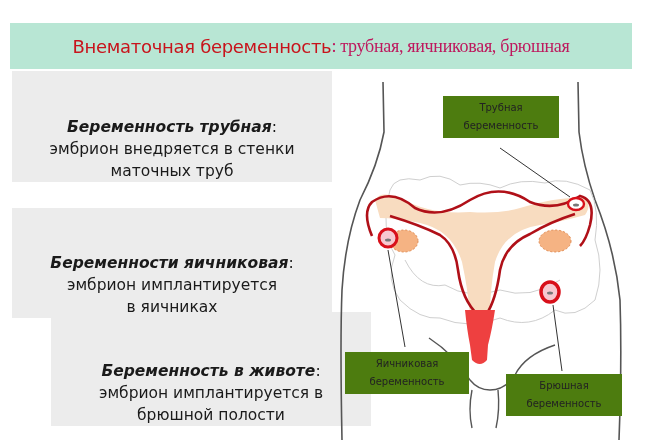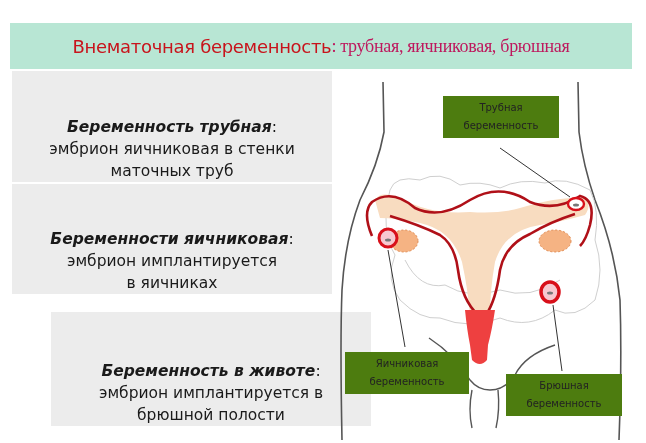--- a/index.html
+++ b/index.html
@@ -8,40 +8,40 @@
   .header { position: absolute; left: 10px; top: 10px; width: 622px; height: 46px;
             background: #b8e6d4; display: flex; align-items: center; justify-content: center;
             font-size: 18px; letter-spacing: -0.3px; margin-top: 13px; }
   .header .red { color: #c8141c; }
   .header .green { color: #be185d; font-family: Liberation Serif, serif; }
   .panel { position: absolute; left: 12px; width: 320px; background: #ececec;
            display: flex; flex-direction: column; align-items: center; justify-content: flex-end;
            text-align: center; color: #1a1a1a; font-size: 15.5px; line-height: 22px; }
   .panel .title { font-weight: bold; font-style: italic; }
   .p1 { top: 71px; height: 111px; }
-  .p2 { top: 184px; height: 110px; }
+  .p2 { top: 208px; height: 110px; }
   .p3 { top: 312px; height: 114px; margin-left: 39px; }
   .diagram { position: absolute; left: 340px; top: 66px; width: 306px; height: 377px; }
   .label { position: absolute; text-align: center; font-size: 10px; line-height: 18px;
            color: #222; background: #4d7c0f; padding: 3px 6px; }
   .lbl-tubal { left: 443px; top: 96px; width: 104px; }
   .lbl-ovarian { left: 345px; top: 352px; width: 112px; text-align: center; }
   .lbl-abdominal { left: 506px; top: 374px; width: 104px; }
 </style>
 </head>
 <body>
 
 <div class="header">
   <span class="red">Внематочная беременность</span>
   <span class="green">: трубная, яичниковая, брюшная</span>
 </div>
 
 <div class="panel p1">
   <div><span class="title">Беременность трубная</span><span>:</span></div>
-  <div>эмбрион яичниковая в стенки</div>
+  <div>эмбрион внедряется в стенки</div>
   <div>маточных труб</div>
 </div>
 
 <div class="panel p2">
   <div><span class="title">Беременности яичниковая</span><span>:</span></div>
   <div>эмбрион имплантируется</div>
   <div>в яичниках</div>
 </div>
 
 <div class="panel p3">

